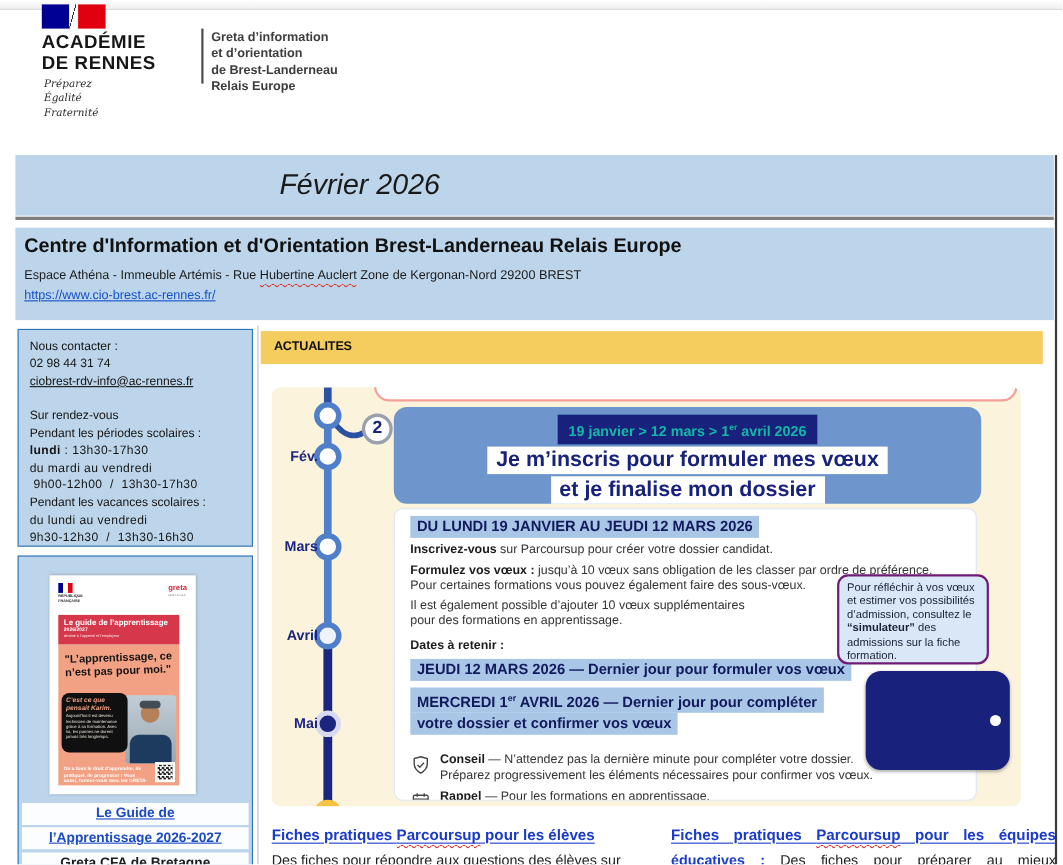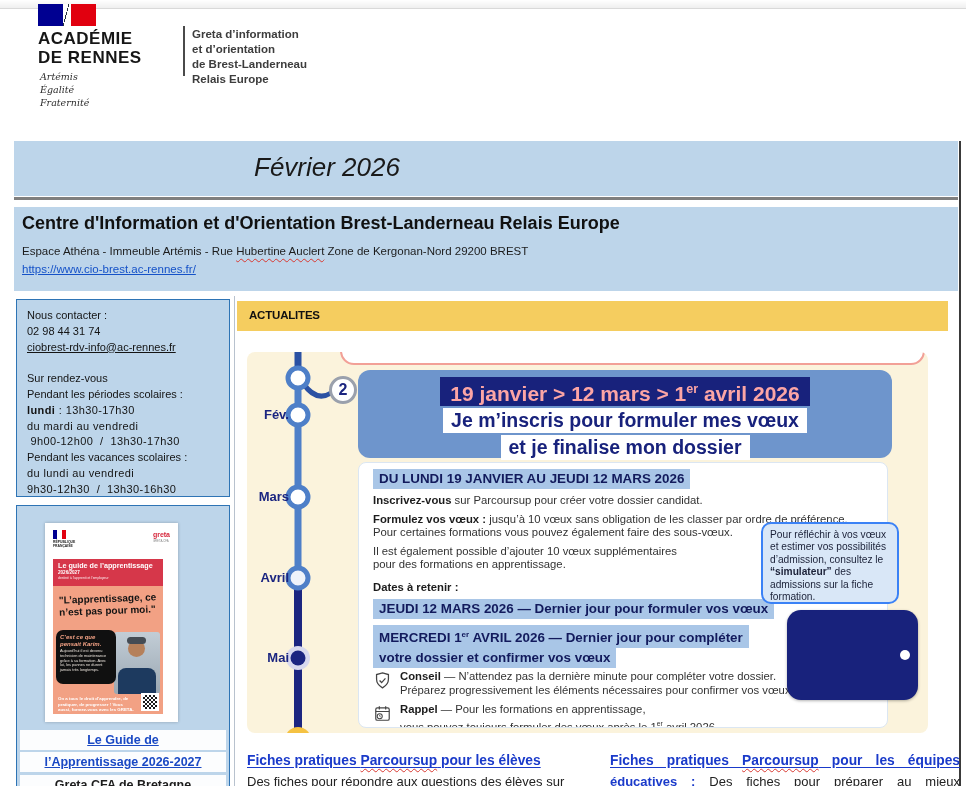--- a/index.html
+++ b/index.html
@@ -85,31 +85,31 @@
   .actualites span { position:absolute; left:12px; top:8px; font-size:11.5px; font-weight:800; letter-spacing:-.2px; color:#111; }
 
   .graphic { left:247px; top:352px; width:681px; height:381px; background:#FBF3DC; border-radius:8px; overflow:hidden; }
   .step1-box { position:absolute; left:93px; top:-12px; width:585px; height:25px; background:#fff; border:2px solid #f2a097; border-radius:0 0 14px 14px; }
   .tl-svg { position:absolute; left:0; top:0; }
   .month { position:absolute; left:2px; width:40px; text-align:right; font-size:13px; font-weight:800; color:#1B2580; }
   .badge2 { position:absolute; left:82px; top:24px; width:28px; height:28px; border-radius:50%; background:#fff; border:3px solid #9aa0ac;
     display:flex; align-items:center; justify-content:center; font-size:16px; font-weight:800; color:#1B2580; }
 
   .head-block { position:absolute; left:111px; top:18px; width:534px; height:88px; background:#6E95CC; border-radius:12px; text-align:center; padding-top:7px; }
-  .chip-navy { display:inline-block; background:#18227C; color:#fca5a5; font-size:21px; font-weight:800; padding:1px 10px; line-height:22px; }
+  .chip-navy { display:inline-block; background:#18227C; color:#14b8a6; font-size:13px; font-weight:800; padding:1px 10px; line-height:22px; }
   .chip-white { display:inline-block; background:#fff; color:#18227C; font-size:19.5px; font-weight:800; padding:0 8px; line-height:25px; margin-top:2px; }
 
   .content-box { position:absolute; left:111px; top:110px; width:530px; height:266px; background:#fff; border:1px solid #dbe6f2; border-radius:8px; padding:6px 14px; overflow:hidden; }
   .hl { display:inline-block; background:#A9C6E7; color:#121a5c; font-weight:800; font-size:13.4px; line-height:18px; padding:1px 6px; }
   .body-line { font-size:11.3px; line-height:13.5px; color:#333; }
-  .body-line b { color:#1c1c1c; }.mt5{margin-top:5px}.mt6{margin-top:6px}.mt8{margin-top:2px}.mt9{margin-top:9px}
+  .body-line b { color:#1c1c1c; }.mt5{margin-top:5px}.mt6{margin-top:6px}.mt8{margin-top:17px}.mt9{margin-top:9px}
   .icon-row { display:flex; gap:8px; align-items:flex-start; }
   .icon-row svg { flex:0 0 auto; margin-top:1px; }
 
-  .sim-bubble { position:absolute; left:514px; top:170px; width:138px; height:82px; background:#D9E7F7; border:2px solid #3b82f6; border-radius:10px;
+  .sim-bubble { position:absolute; left:514px; top:170px; width:138px; height:82px; background:#D9E7F7; border:2px solid #701a75; border-radius:10px;
     padding:5px 7px; font-size:10.2px; line-height:12.4px; color:#1b2138; }
   .phone { position:absolute; left:540px; top:258px; width:131px; height:90px; background:#18227C; border-radius:14px; box-shadow:0 1px 3px rgba(0,0,0,.3); }
   .phone .screen { position:absolute; left:7px; top:7px; right:26px; bottom:7px; background:#FBF3DC; border-radius:6px; padding:5px 6px;
     font-size:9.8px; line-height:12.3px; color:#18227C; font-weight:600; }
   .phone .btn { position:absolute; right:8px; top:50%; margin-top:-5px; width:10px; height:10px; border-radius:50%; background:#fff; }
   .red-link { color:#e1000f; text-decoration:underline; cursor:pointer; font-weight:700; }
 
   
   .fiche-title { font-size:13.8px; font-weight:800; color:#1a3aca; text-decoration:underline; text-underline-offset:2px; cursor:pointer; }
   .fiche-left { left:247px; top:751px; width:356px; }
@@ -128,21 +128,21 @@
   <div class="abs flag">
     <div class="b"></div>
     <div class="w"></div>
     <div class="r"></div>
   </div>
   <div class="abs brand-academie">
     <div>ACADÉMIE</div>
     <div>DE RENNES</div>
   </div>
   <div class="abs brand-motto">
-    <div>Artémis</div>
+    <div>Préparez</div>
     <div>Égalité</div>
     <div>Fraternité</div>
   </div>
   <div class="abs brand-divider"></div>
   <div class="abs brand-org">
     <div>Greta d’information</div>
     <div>et d’orientation</div>
     <div>de Brest-Landerneau</div>
     <div>Relais Europe</div>
   </div>

